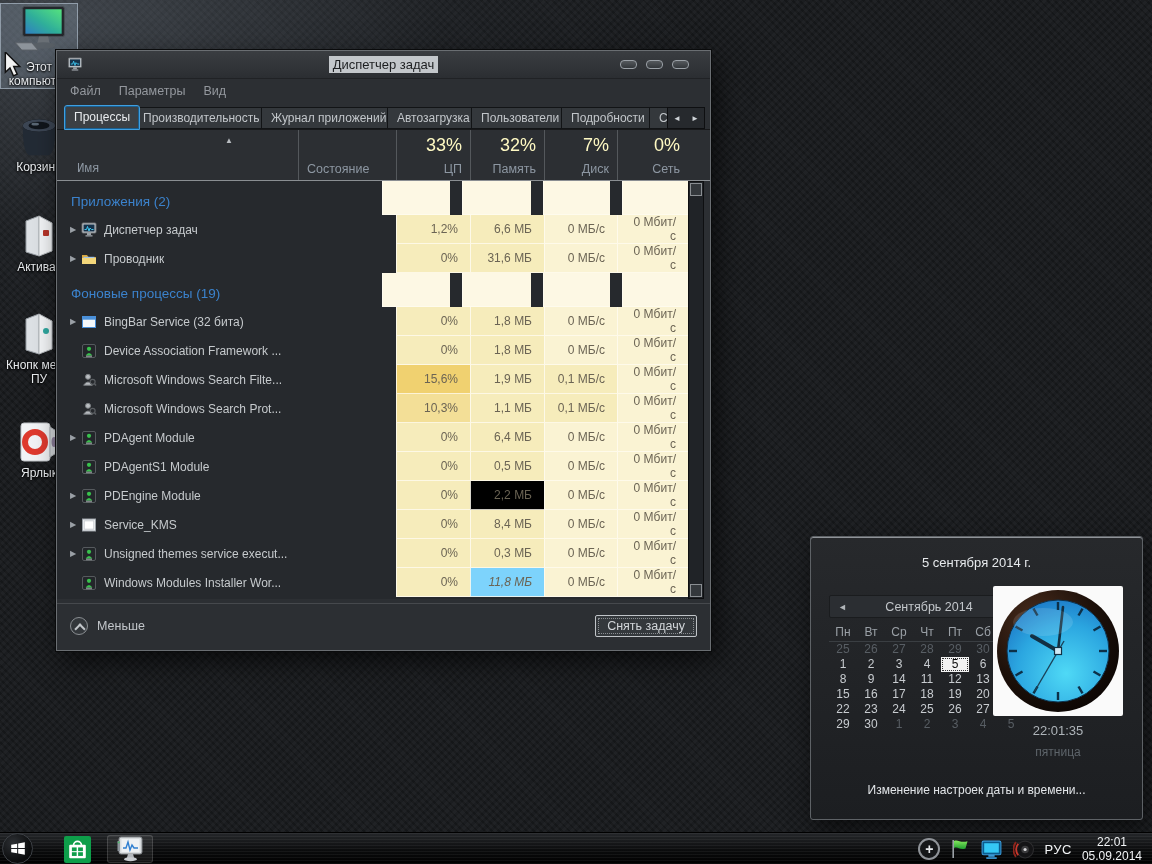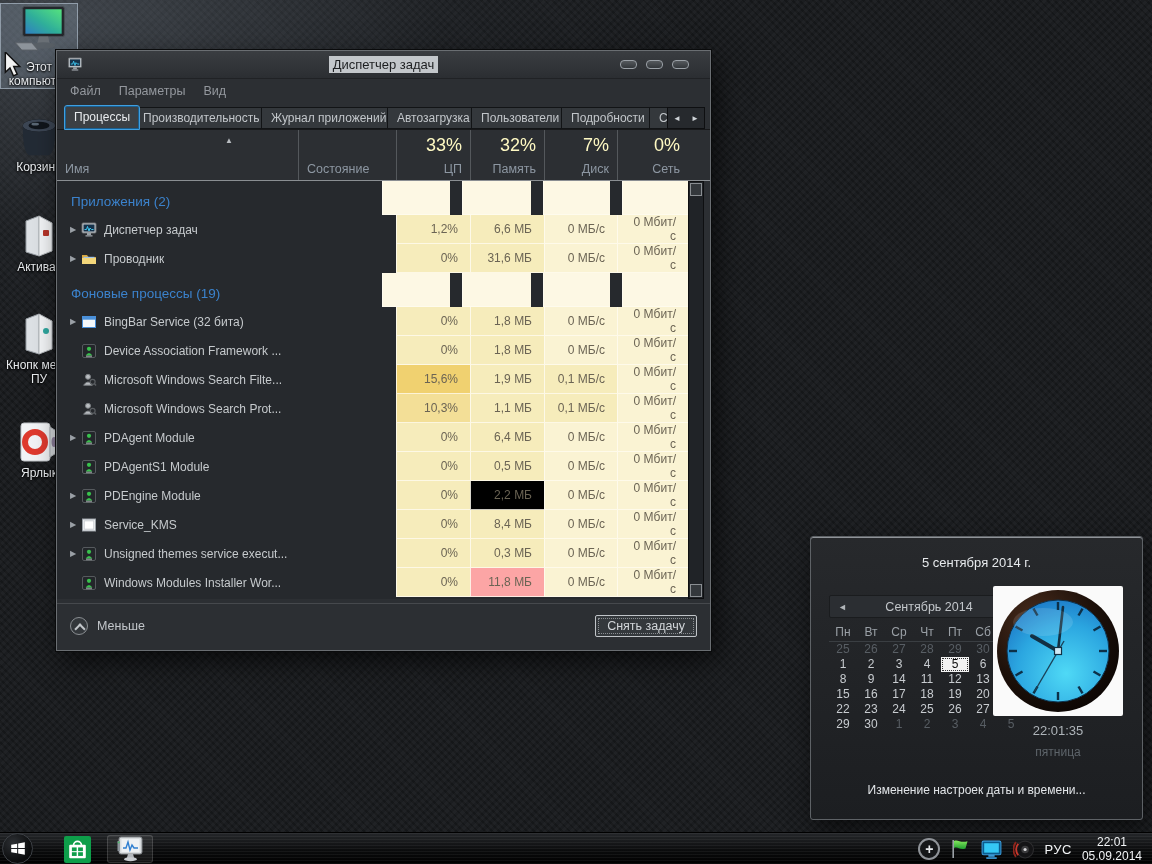--- a/index.html
+++ b/index.html
@@ -218,21 +218,21 @@
       <div class="tab" style="left:504px;">Подробности</div>
       <div class="tab" style="left:592px; width:20px;">С</div>
       <div class="tabscroll">
         <span>◄</span>
         <span>►</span>
       </div>
     </div>
 
     <div class="thead">
       <span class="sortmark">▲</span>
-      <div class="col" style="left:0; width:241px; border-left:none;">
+      <div class="col" style="left:12px; width:241px; border-left:none;font-family:Liberation Mono, monospace;">
         <span class="lab">Имя</span>
       </div>
       <div class="col" style="left:241px; width:98px;">
         <span class="lab">Состояние</span>
       </div>
       <div class="col" style="left:339px; width:74px;">
         <span class="pct">33%</span>
         <span class="lab r">ЦП</span>
       </div>
       <div class="col" style="left:413px; width:74px;">
@@ -483,21 +483,21 @@
                 <rect x="1.5" y="1.5" width="13" height="13" rx="1.5" fill="#23262a" stroke="#565a5e"></rect>
                 <circle cx="8" cy="5.8" r="2.1" fill="#39c24d"></circle>
                 <path d="M4.6 12.6 q3.4 -5 6.8 0z" fill="#39c24d"></path>
                 <rect x="5" y="12.6" width="6" height="1.6" fill="#cdd1d5" opacity=".55"></rect>
               </svg>
             </span>
             <span class="rlabel">Windows Modules Installer Wor...</span>
           </div>
           <div class="c status"></div>
           <div class="c val v-cpu" style="background: rgb(246, 236, 187);">0%</div>
-          <div class="c val v-mem" style="background: #fca5a5;">11,8 МБ</div>
+          <div class="c val v-mem" style="background: #7dd3fc; font-style: italic;">11,8 МБ</div>
           <div class="c val v-disk" style="background: rgb(250, 243, 211);">0 МБ/с</div>
           <div class="c val v-net" style="background: rgb(250, 243, 211);">0 Мбит/с</div>
         </div>
       </div>
 
     <div class="vscroll">
       <div class="vbox t"></div>
       <div class="vbox b"></div>
     </div>
 

